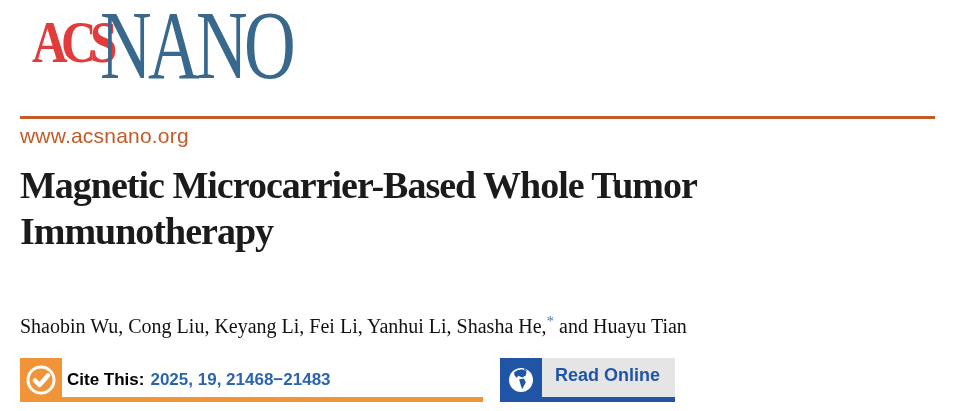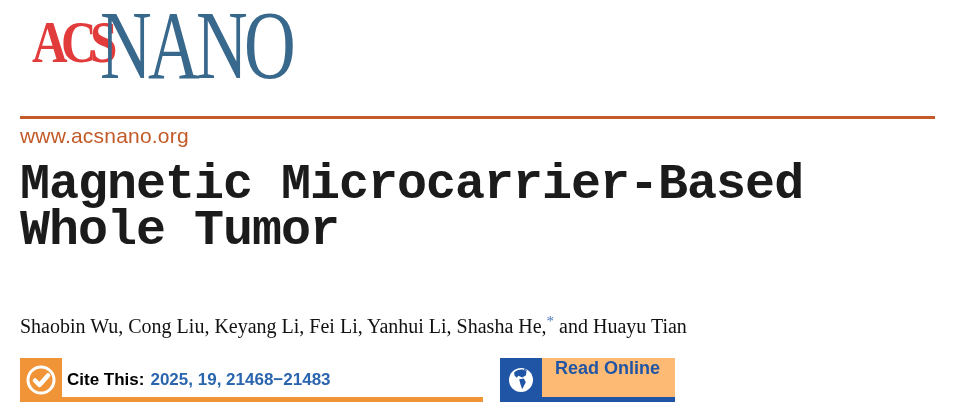--- a/index.html
+++ b/index.html
@@ -49,23 +49,23 @@
   .site-url{
     position:absolute;left:20px;top:124px;
     font-size:21px;letter-spacing:0.2px;
     color:var(--accent-orange,#C25B28);
     text-decoration:none;cursor:pointer;
   }
 
   
   .title{
     position:absolute;left:20px;top:162px;width:920px;
-    font-family:Liberation Mono, monospace;
+    font-family:Liberation Serif, serif;
     font-weight:bold;
-    font-size:50px;line-height:46px;letter-spacing:-1px;
+    font-size:38px;line-height:46px;letter-spacing:-1px;
     color:var(--title-black,#1B1B1B);
   }
   .title-line{display:block;}
   .authors{
     position:absolute;left:20px;top:308px;width:920px;
     font-family:"Liberation Serif",serif;
     font-size:20px;line-height:26px;
     color:#111;
   }
   .marker{
@@ -101,44 +101,45 @@
   }
   .cite-detail{color:var(--cite-text-blue,#2A65AE);margin-left:6px;font-weight:bold;}
   .cite-gap{width:17px;flex:0 0 17px;}
   .globe-box{
     width:42px;height:44px;flex:0 0 42px;
     background:var(--read-blue,#2055A5);
     display:flex;align-items:center;justify-content:center;
   }
   .read-content{
     border-bottom:5px solid var(--read-blue,#2055A5);
-    display:flex;align-items:flex-start;
+    display:flex;align-items:center;
     padding:0 15px 4px 13px;
     font-size:18px;font-weight:bold;white-space:nowrap;
     color:var(--read-blue,#2055A5);
-    cursor:pointer;background:#fdba74;
+    cursor:pointer;background:#e5e5e5;
   }
   .globe-land{fill:var(--read-blue,#2055A5);}
 </style>
 </head>
 <body>
 
 <div class="page">
 
   <header>
     <div class="logo">
       <span class="logo-acs">ACS</span>
       <span class="logo-nano">NANO</span>
     </div>
     <div class="rule"></div>
     <a class="site-url">www.acsnano.org</a>
   </header>
 
   <h1 class="title">
     <span class="title-line">Magnetic Microcarrier-Based Whole Tumor</span>
+    <span class="title-line">Immunotherapy</span>
   </h1>
 
   <p class="authors"><span>Shaobin Wu, Cong Liu, Keyang Li, Fei Li, Yanhui Li, Shasha He,</span><span class="marker">*</span><span> and Huayu Tian</span></p>
 
   <div class="citebar">
 
     <div class="check-box">
       <svg width="32" height="32" viewBox="0 0 32 32" aria-hidden="true">
         <circle cx="16" cy="16" r="13" fill="none" stroke="#ffffff" stroke-width="3"></circle>
         <path d="M10 16.5 L14.5 21 L23 11.5" fill="none" stroke="#ffffff" stroke-width="4.5" stroke-linecap="round" stroke-linejoin="round"></path>

